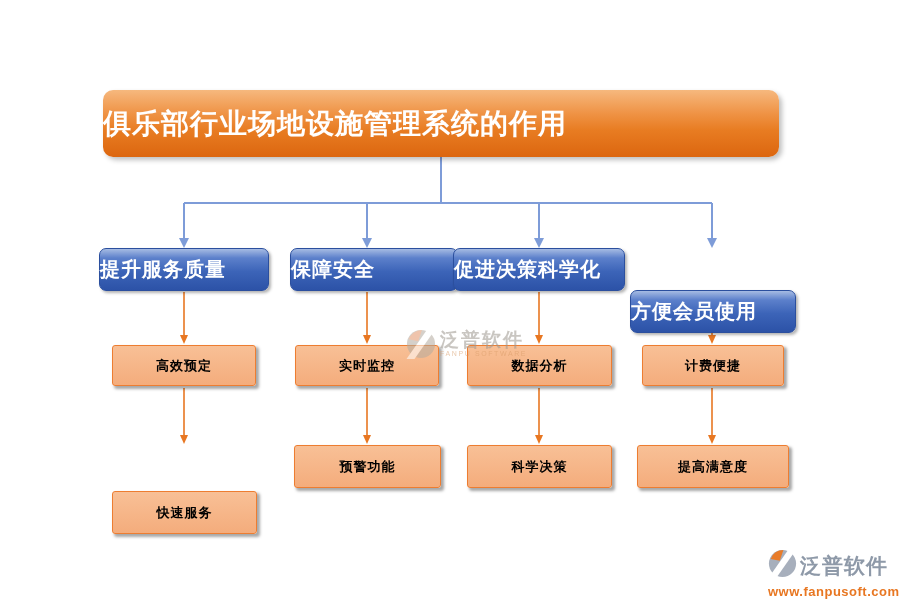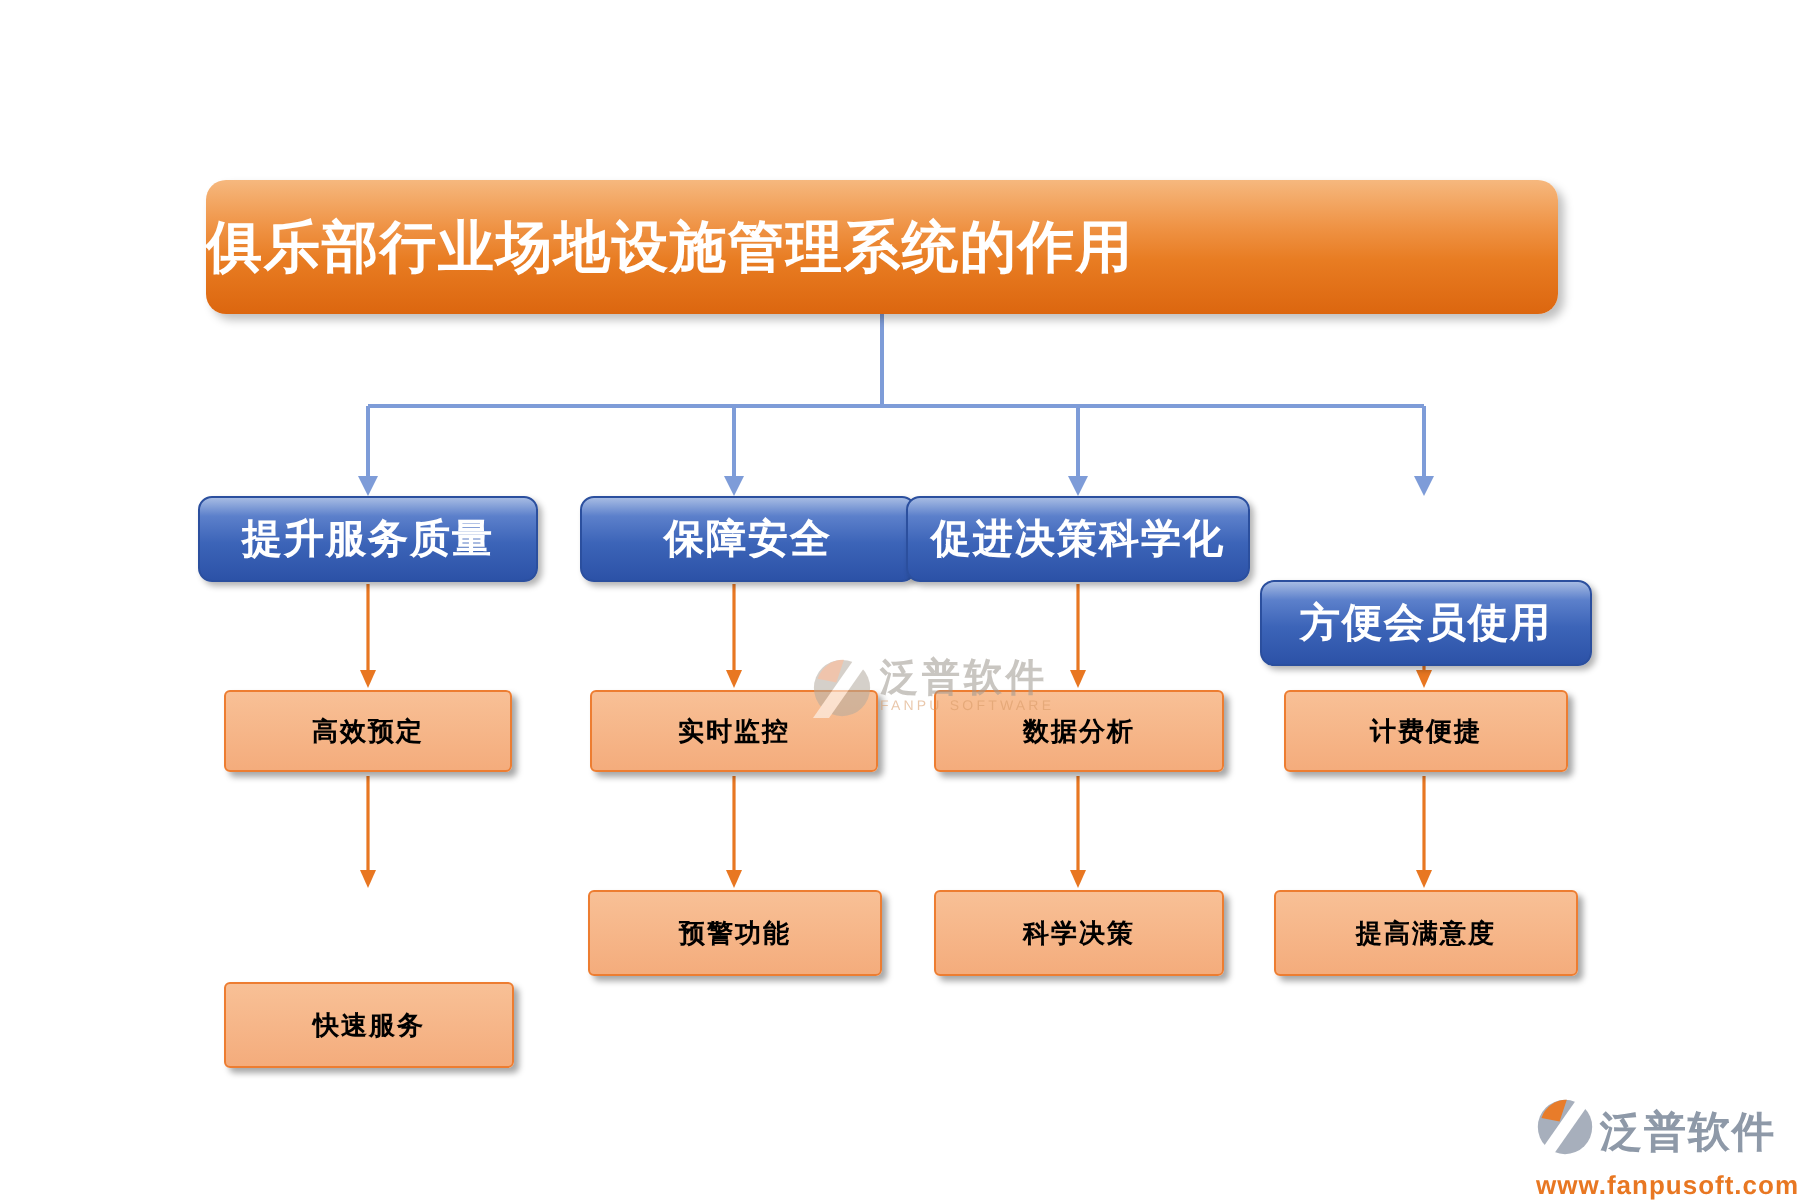--- a/index.html
+++ b/index.html
@@ -20,21 +20,21 @@
     display:flex;align-items:center;justify-content:flex-start;
     color:#ffffff;font-size:28px;font-weight:bold;letter-spacing:1px;
   }
 
   .blue-box{
     position:absolute;top:248px;height:43px;
     border-radius:7px;
     background:linear-gradient(180deg,#A6BBE3 0%,#5C80CB 22%,#3C64B8 55%,#2C52A7 100%);
     border:1px solid #2B4F9E;
     box-shadow:2px 2px 3px rgba(0,0,0,0.3);
-    display:flex;align-items:center;justify-content:center;
+    display:flex;align-items:center;
     color:#ffffff;font-size:20px;font-weight:bold;letter-spacing:1px;
     box-sizing:border-box;
   }
   .b1{left:99px;width:170px;}
   .b2{left:290px;width:168px;}
   .b3{left:453px;width:172px;}
   .b4{left:630px;width:166px;margin-top:42px;}
 
   .orange-box{
     position:absolute;height:41px;

